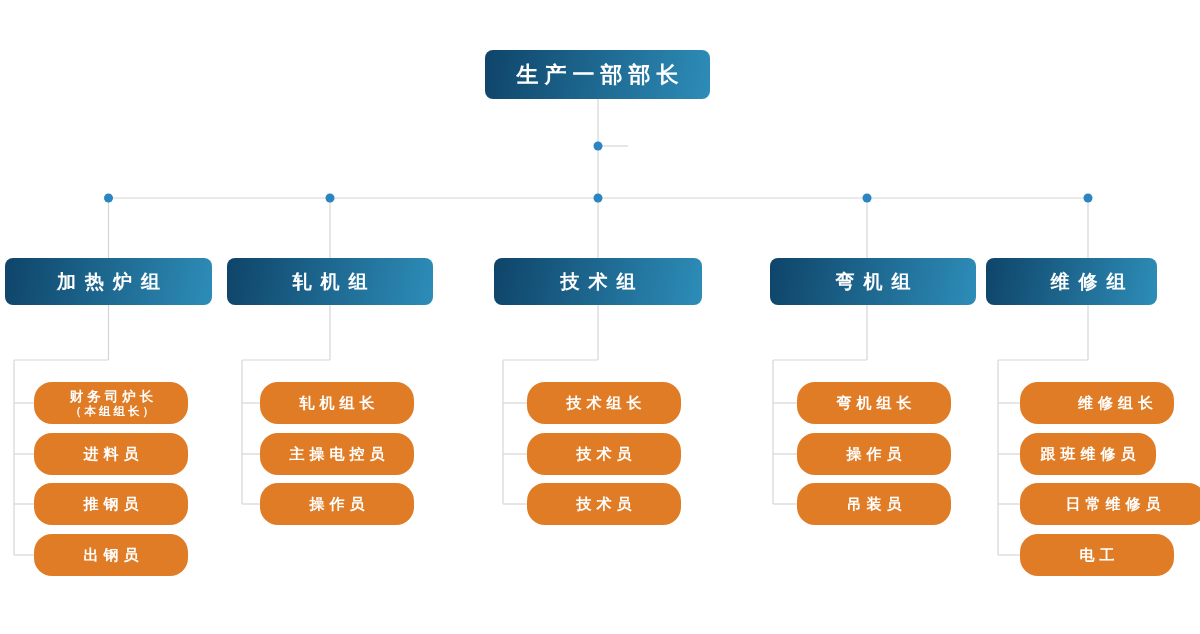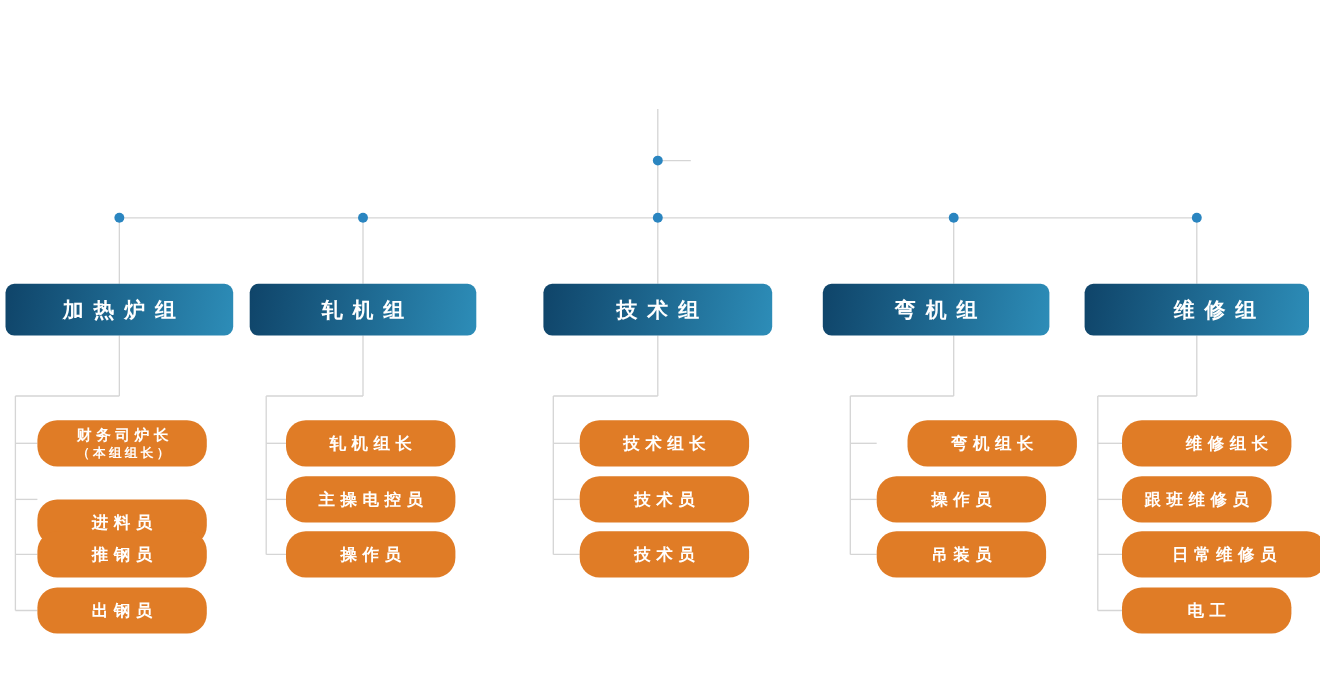--- a/index.html
+++ b/index.html
@@ -80,31 +80,34 @@
       <line x1="998" y1="504" x2="1020" y2="504" stroke="#d5d5d5" stroke-width="1.2"></line>
       <line x1="998" y1="555" x2="1020" y2="555" stroke="#d5d5d5" stroke-width="1.2"></line>
       <circle cx="598" cy="146" r="4.5" fill="#2a85c0"></circle>
       <circle cx="108.5" cy="198" r="4.5" fill="#2a85c0"></circle>
       <circle cx="330" cy="198" r="4.5" fill="#2a85c0"></circle>
       <circle cx="598" cy="198" r="4.5" fill="#2a85c0"></circle>
       <circle cx="867" cy="198" r="4.5" fill="#2a85c0"></circle>
       <circle cx="1088" cy="198" r="4.5" fill="#2a85c0"></circle>
     </svg>
 
+  <div class="node blue root-node">
+    <span>生产一部部长</span>
+  </div>
 
 
   <div id="groups">
       <div class="node blue group-header" style="left: 5px; width: 207px;">
         <span>加热炉组</span>
       </div>
       <div class="node orange member" style="left: 34px; top: 382px; width: 154px; height: 42px;">
         <span class="main2">财务司炉长</span>
         <span class="sub2">（本组组长）</span>
       </div>
-      <div class="node orange member" style="left: 34px; top: 454px; width: 154px; height: 42px;">
+      <div class="node orange member" style="left: 34px; top: 433px; width: 154px; height: 42px;">
         <span>进料员</span>
       </div>
       <div class="node orange member" style="left: 34px; top: 483px; width: 154px; height: 42px;">
         <span>推钢员</span>
       </div>
       <div class="node orange member" style="left: 34px; top: 534px; width: 154px; height: 42px;">
         <span>出钢员</span>
       </div>
       <div class="node blue group-header" style="left: 227px; width: 206px;">
         <span>轧机组</span>
@@ -123,33 +126,33 @@
       </div>
       <div class="node orange member" style="left: 527px; top: 382px; width: 154px; height: 42px;">
         <span>技术组长</span>
       </div>
       <div class="node orange member" style="left: 527px; top: 433px; width: 154px; height: 42px;">
         <span>技术员</span>
       </div>
       <div class="node orange member" style="left: 527px; top: 483px; width: 154px; height: 42px;">
         <span>技术员</span>
       </div>
-      <div class="node blue group-header" style="left: 748px; width: 206px;">
+      <div class="node blue group-header" style="left: 770px; width: 206px;">
         <span>弯机组</span>
       </div>
-      <div class="node orange member" style="left: 797px; top: 382px; width: 154px; height: 42px; margin-left: 28px;">
+      <div class="node orange member" style="left: 797px; top: 382px; width: 154px; height: 42px;">
         <span>弯机组长</span>
       </div>
       <div class="node orange member" style="left: 797px; top: 433px; width: 154px; height: 42px;">
         <span>操作员</span>
       </div>
       <div class="node orange member" style="left: 797px; top: 483px; width: 154px; height: 42px;">
         <span>吊装员</span>
       </div>
-      <div class="node blue group-header" style="left: 986px; width: 204px; padding-left: 42px;">
+      <div class="node blue group-header" style="left: 986px; width: 171px; padding-left: 42px;">
         <span>维修组</span>
       </div>
       <div class="node orange member" style="left: 1020px; top: 382px; width: 154px; height: 42px; padding-left: 42px;">
         <span>维修组长</span>
       </div>
       <div class="node orange member" style="left: 1020px; top: 433px; width: 136px; height: 42px;">
         <span>跟班维修员</span>
       </div>
       <div class="node orange member" style="left: 1020px; top: 483px; width: 186px; height: 42px;">
         <span>日常维修员</span>

